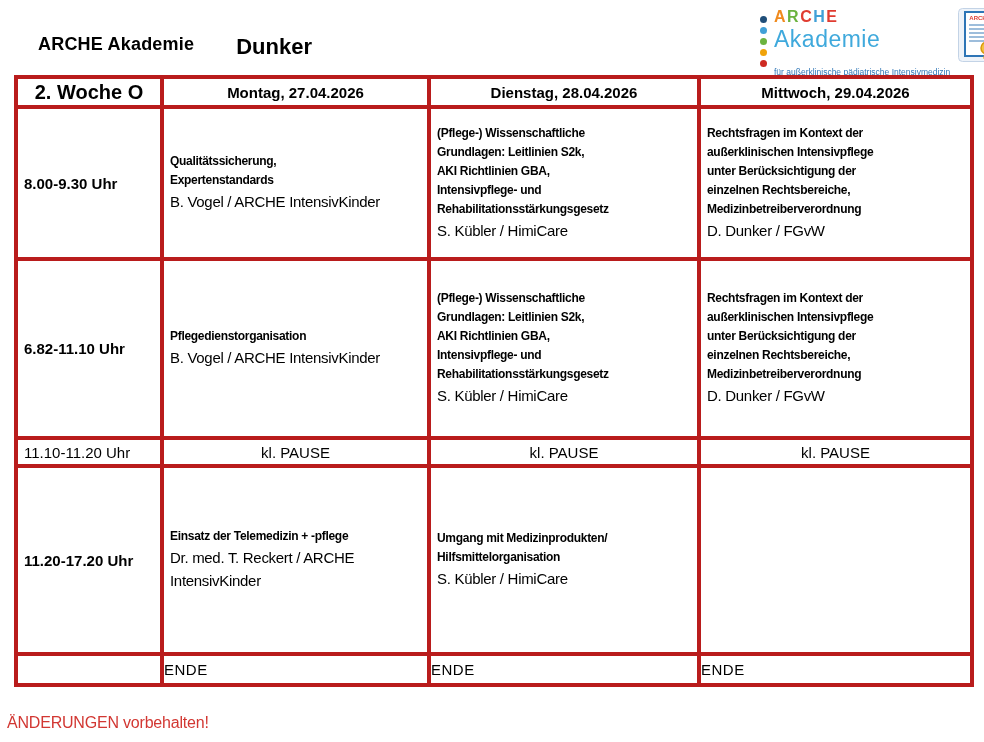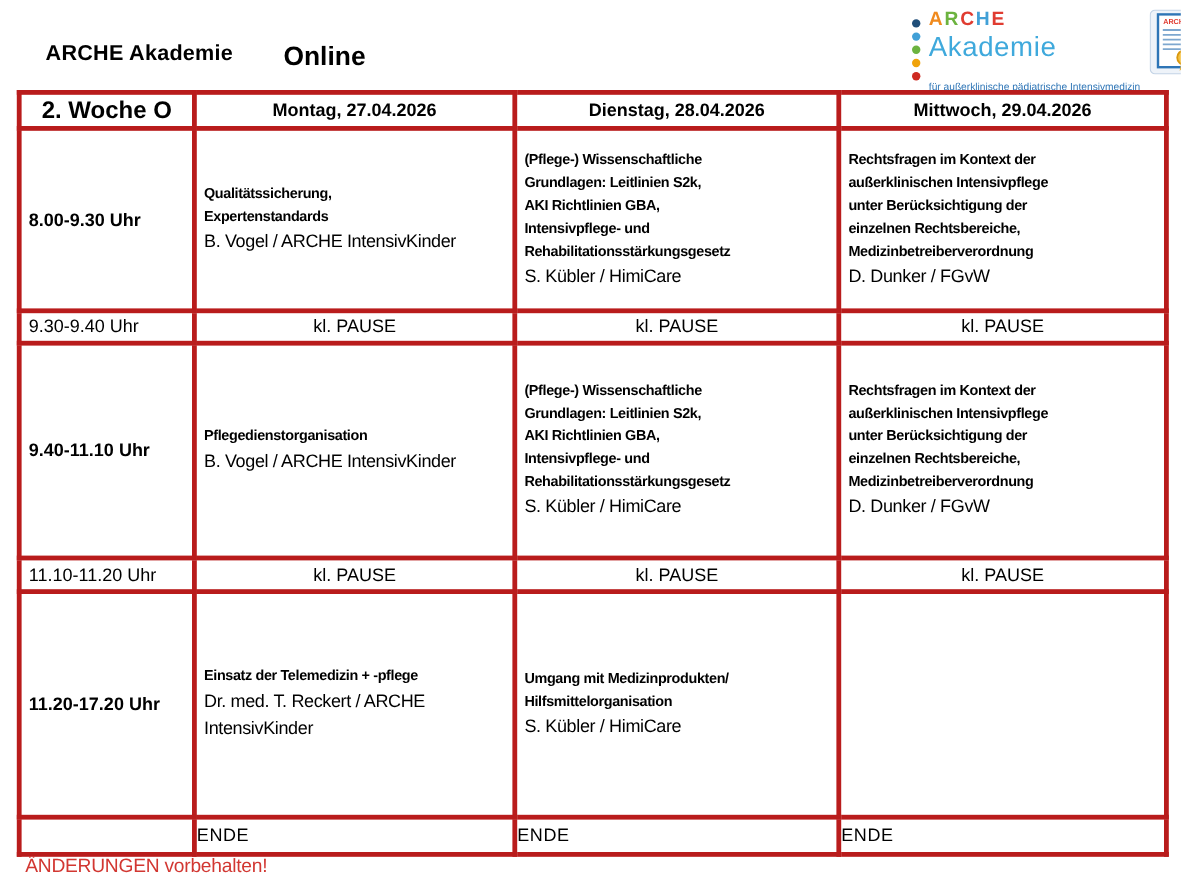--- a/index.html
+++ b/index.html
@@ -28,30 +28,30 @@
   .day-cell { font-size:15px; font-weight:bold; text-align:center; vertical-align:middle; }
   .time-cell { font-size:15px; text-align:left; vertical-align:middle; padding:2px 4px 2px 6px; }
   .time-bold { font-weight:bold; }
   .lesson-cell { vertical-align:middle; padding:4px 6px; }
   .lesson-title { font-size:12px; font-weight:bold; line-height:1.58; letter-spacing:-0.3px; white-space:pre-line; }
   .lesson-speaker { font-size:15px; font-weight:normal; line-height:1.58; letter-spacing:-0.3px; white-space:pre-line; }
   .pause-cell { font-size:15px; text-align:center; vertical-align:middle; }
   .end-cell { font-size:15px; vertical-align:middle; letter-spacing:0.5px; }
 
   
-  .note { position:absolute; left:21px; top:714px; font-size:16px; letter-spacing:-0.2px; }
+  .note { position:absolute; left:7px; top:714px; font-size:16px; letter-spacing:-0.2px; }
 </style>
 </head>
 <body>
 
 <div class="page">
 
   <div class="titles">
     <span class="title-main">ARCHE Akademie</span>
-    <span class="title-mode">Online</span>
+    <span class="title-mode">Dunker</span>
   </div>
 
   <div class="logo">
     <div class="logo-dots">
       <span class="logo-dot" style="background: rgb(31, 78, 121);"></span>
       <span class="logo-dot" style="background: rgb(65, 160, 215);"></span>
       <span class="logo-dot" style="background: rgb(108, 179, 63);"></span>
       <span class="logo-dot" style="background: rgb(240, 163, 10);"></span>
       <span class="logo-dot" style="background: rgb(206, 42, 33);"></span>
     </div>
@@ -110,29 +110,23 @@
         <td class="lesson-cell">
           <div class="lesson-title">Rechtsfragen im Kontext der
 außerklinischen Intensivpflege
 unter Berücksichtigung der
 einzelnen Rechtsbereiche,
 Medizinbetreiberverordnung</div>
           <div class="lesson-speaker">D. Dunker / FGvW</div>
         </td>
       </tr>
 
-      <tr style="height:27px">
-        <td class="time-cell">9.30-9.40 Uhr</td>
-        <td class="pause-cell">kl. PAUSE</td>
-        <td class="pause-cell">kl. PAUSE</td>
-        <td class="pause-cell">kl. PAUSE</td>
-      </tr>
 
       <tr style="height:179px">
-        <td class="time-cell time-bold">9.40-11.10 Uhr</td>
+        <td class="time-cell time-bold">6.82-11.10 Uhr</td>
         <td class="lesson-cell">
           <div class="lesson-title">Pflegedienstorganisation</div>
           <div class="lesson-speaker">B. Vogel / ARCHE IntensivKinder</div>
         </td>
         <td class="lesson-cell">
           <div class="lesson-title">(Pflege-) Wissenschaftliche
 Grundlagen: Leitlinien S2k,
 AKI Richtlinien GBA,
 Intensivpflege- und
 Rehabilitationsstärkungsgesetz</div>

